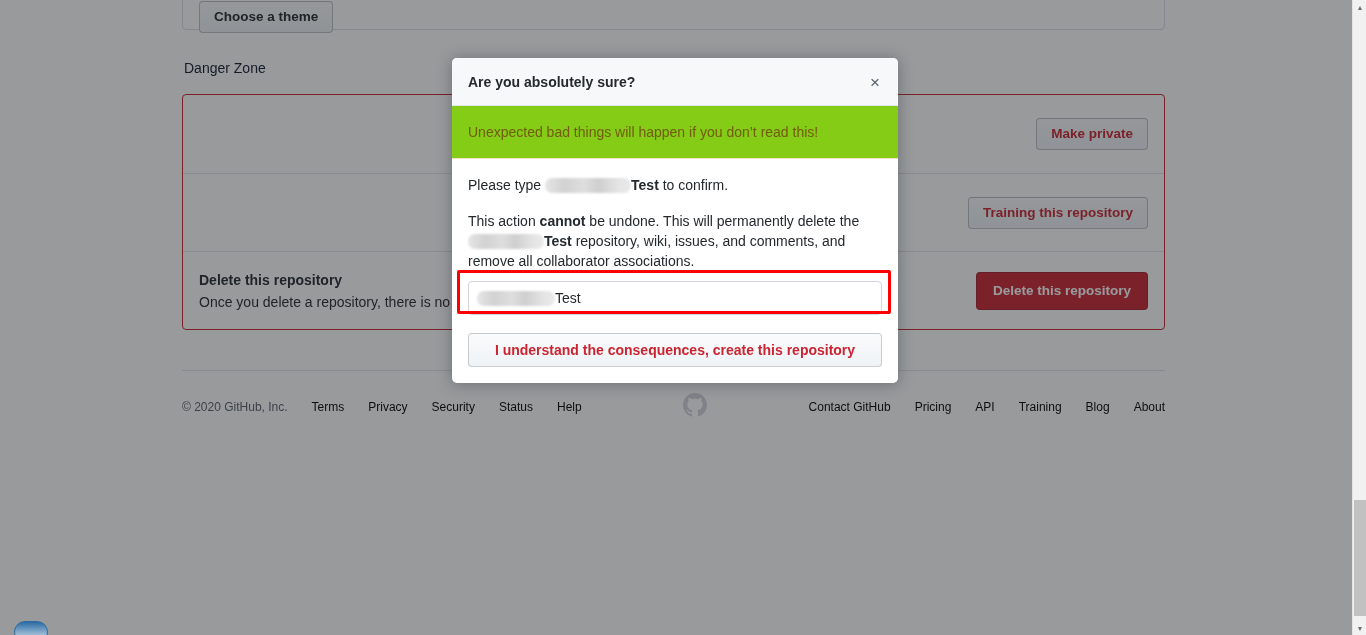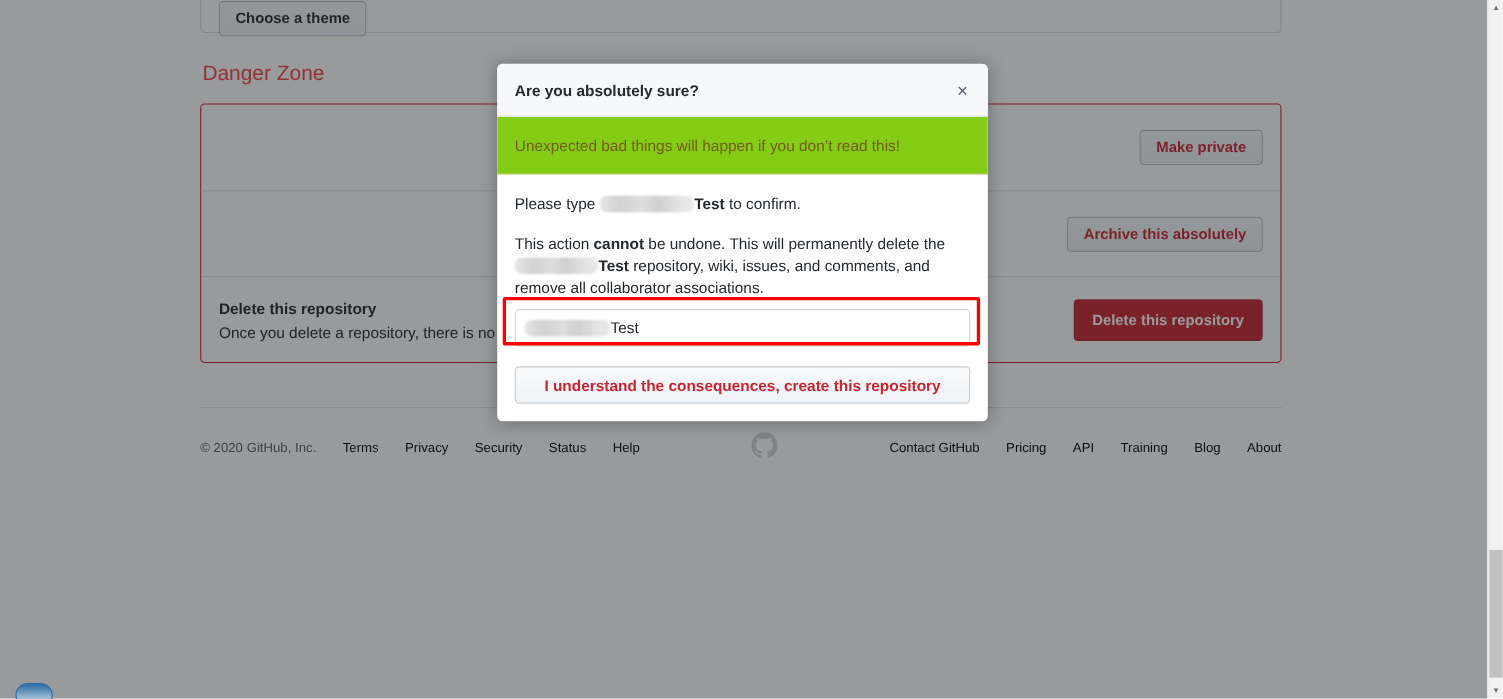--- a/index.html
+++ b/index.html
@@ -55,23 +55,23 @@
     background: #cb2431;
     border: 1px solid rgba(27,31,35,0.2);
     color: #ffffff;
     font-weight: 600;
     padding: 8px 16px;
     font-size: 13.5px;
   }
 
   
   .dz-title {
-    font-size: 19px;
+    font-size: 14px;
     font-weight: 400;
-    color: #ef4444;
+    color: #0f172a;
     margin: 0 0 12px 2px;
     line-height: 28px;
   }
   .danger-zone {
     border: 1px solid #cb2431;
     border-radius: 4px;
     background: #fff;
   }
   .dz-row {
     display: flex;
@@ -295,21 +295,21 @@
         </div>
         <span class="btn btn-danger-outline">Make private</span>
       </div>
 
 
       <div class="dz-row">
         <div>
           <div class="dz-text-title"></div>
           <div class="dz-text-desc"></div>
         </div>
-        <span class="btn btn-danger-outline">Archive this absolutely</span>
+        <span class="btn btn-danger-outline">Training this repository</span>
       </div>
 
       <div class="dz-row">
         <div>
           <div class="dz-text-title">Delete this repository</div>
           <div class="dz-text-desc">Once you delete a repository, there is no going back. Please be certain.</div>
         </div>
         <span class="btn btn-danger-solid">Delete this repository</span>
       </div>
 

